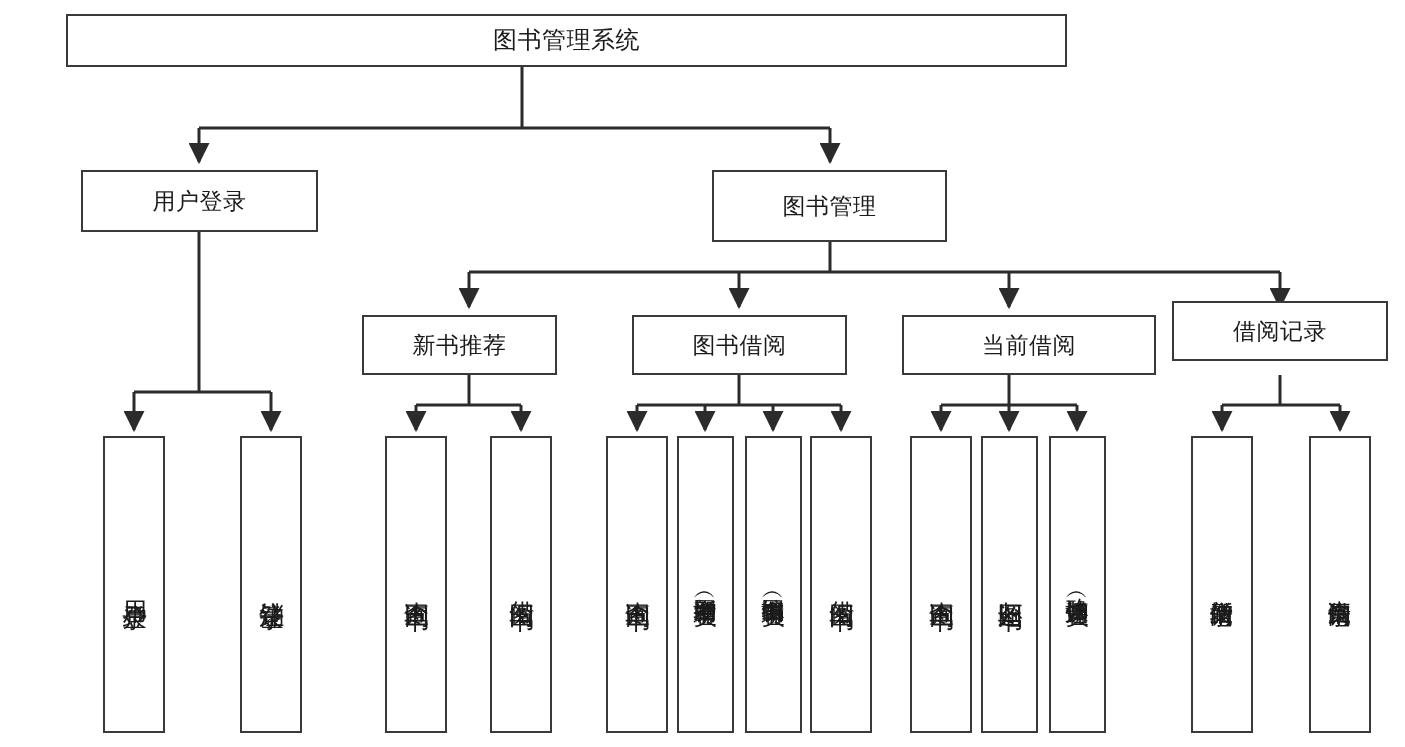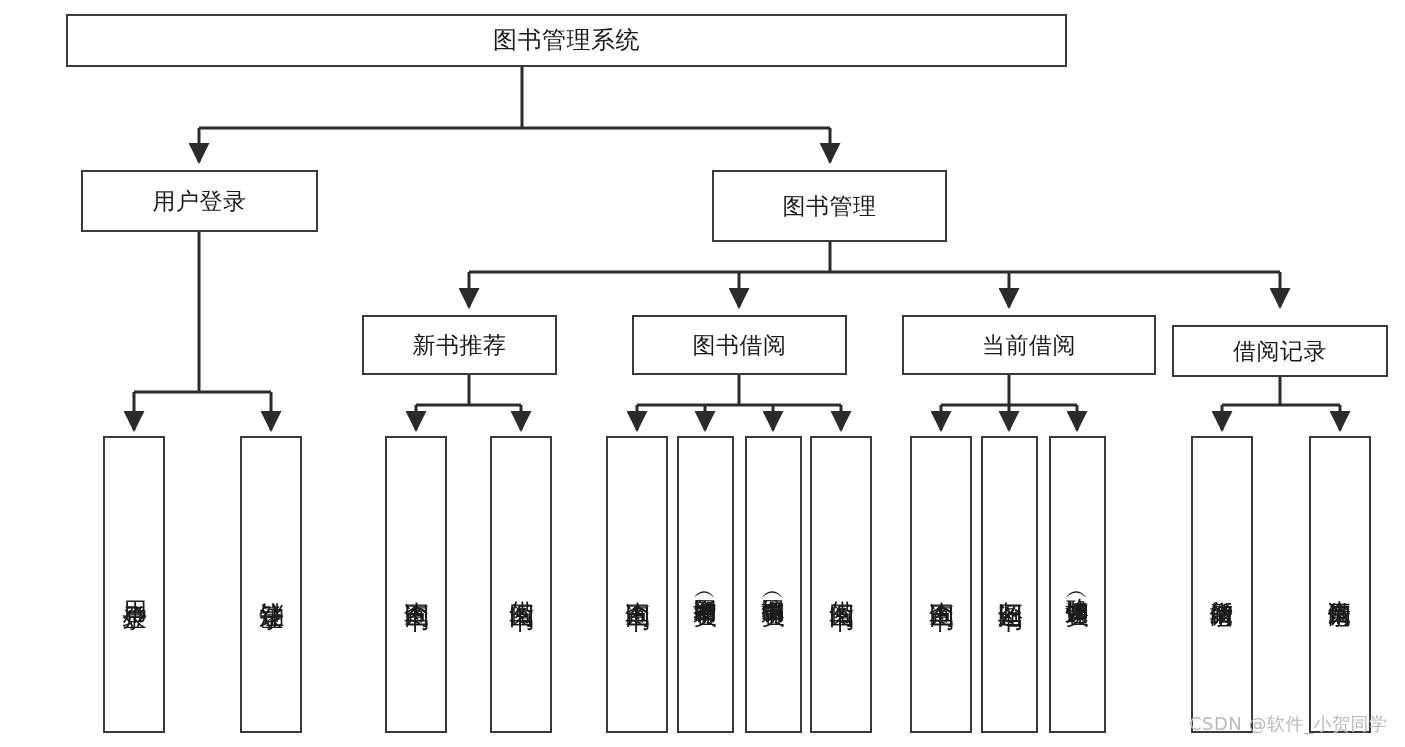--- a/index.html
+++ b/index.html
@@ -151,21 +151,21 @@
 
   <div class="node horiz" style="left:362px; top:315px; width:195px; height:60px;">
     <span class="label">新书推荐</span>
   </div>
   <div class="node horiz" style="left:632px; top:315px; width:215px; height:60px;">
     <span class="label">图书借阅</span>
   </div>
   <div class="node horiz" style="left:902px; top:315px; width:254px; height:60px;">
     <span class="label">当前借阅</span>
   </div>
-  <div class="node horiz" style="left:1172px; top:325px; width:216px; height:52px;">
+  <div class="node horiz" style="left:1172px; top:301px; width:216px; height:60px;">
     <span class="label">借阅记录</span>
   </div>
 
   <div class="node vert" style="left:103px; top:436px; width:62px; height:297px;">
     <span class="label">用户登录</span>
   </div>
   <div class="node vert" style="left:240px; top:436px; width:62px; height:297px;">
     <span class="label">注销登录</span>
   </div>
 
@@ -199,15 +199,14 @@
     <span class="label">确认归还（管理员）</span>
   </div>
 
   <div class="node vert small" style="left:1191px; top:436px; width:62px; height:297px;">
     <span class="label">新增借阅记录</span>
   </div>
   <div class="node vert small" style="left:1309px; top:436px; width:62px; height:297px;">
     <span class="label">查询借阅记录</span>
   </div>
 
-  <div id="watermark">CSDN @软件_小贺同学</div>
 
 </div>
 
 </body></html>

